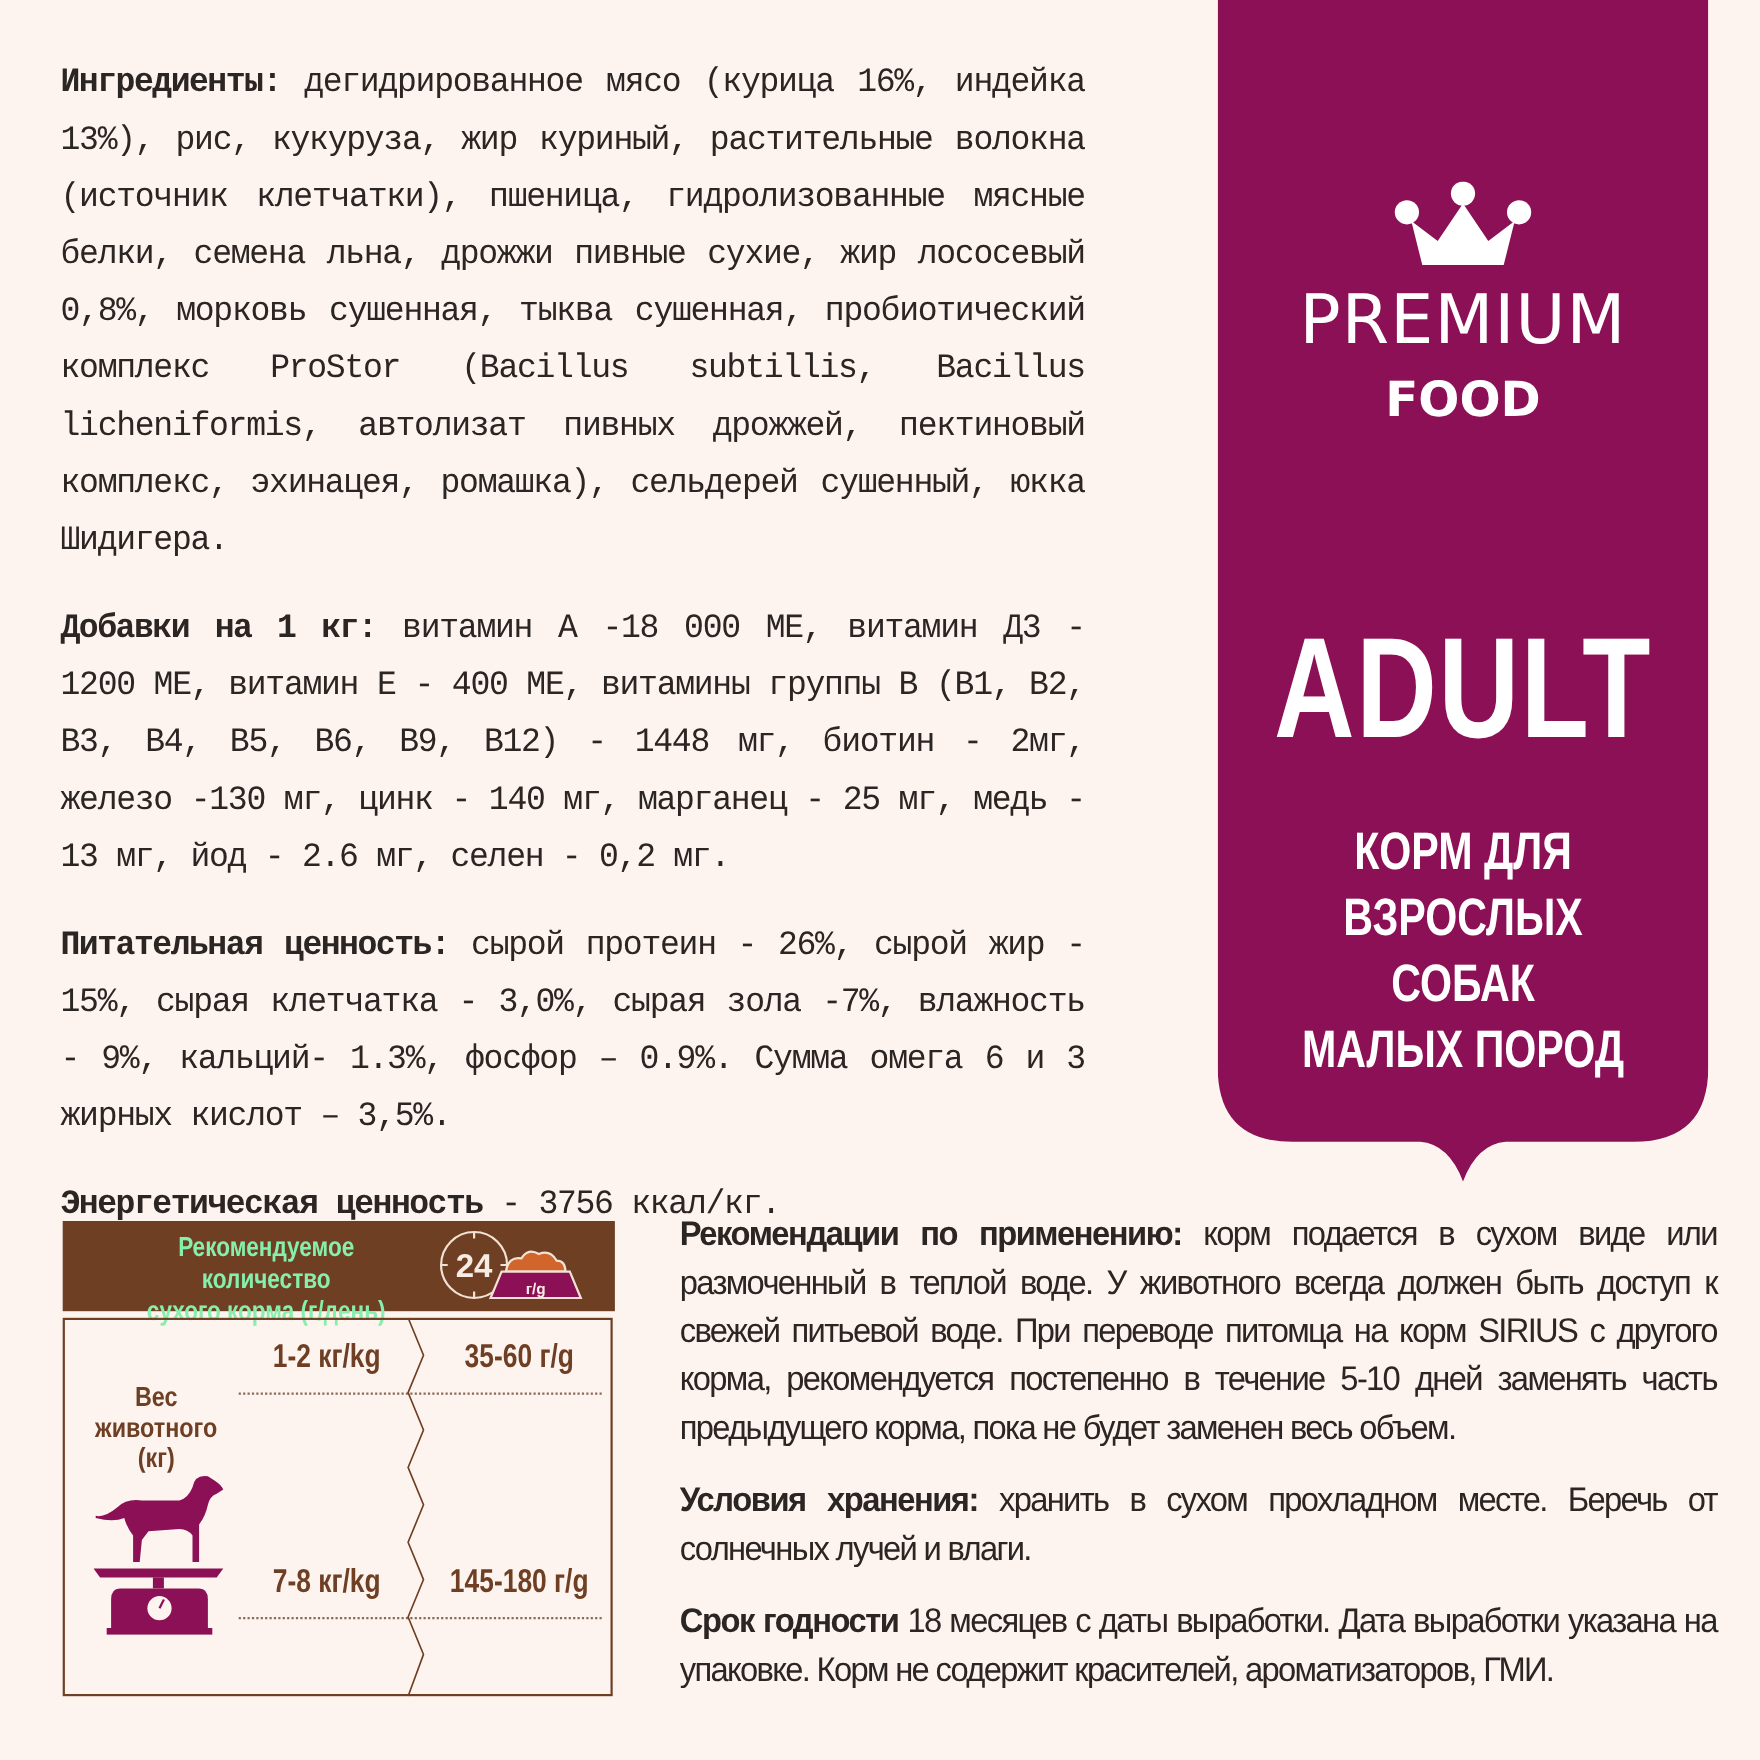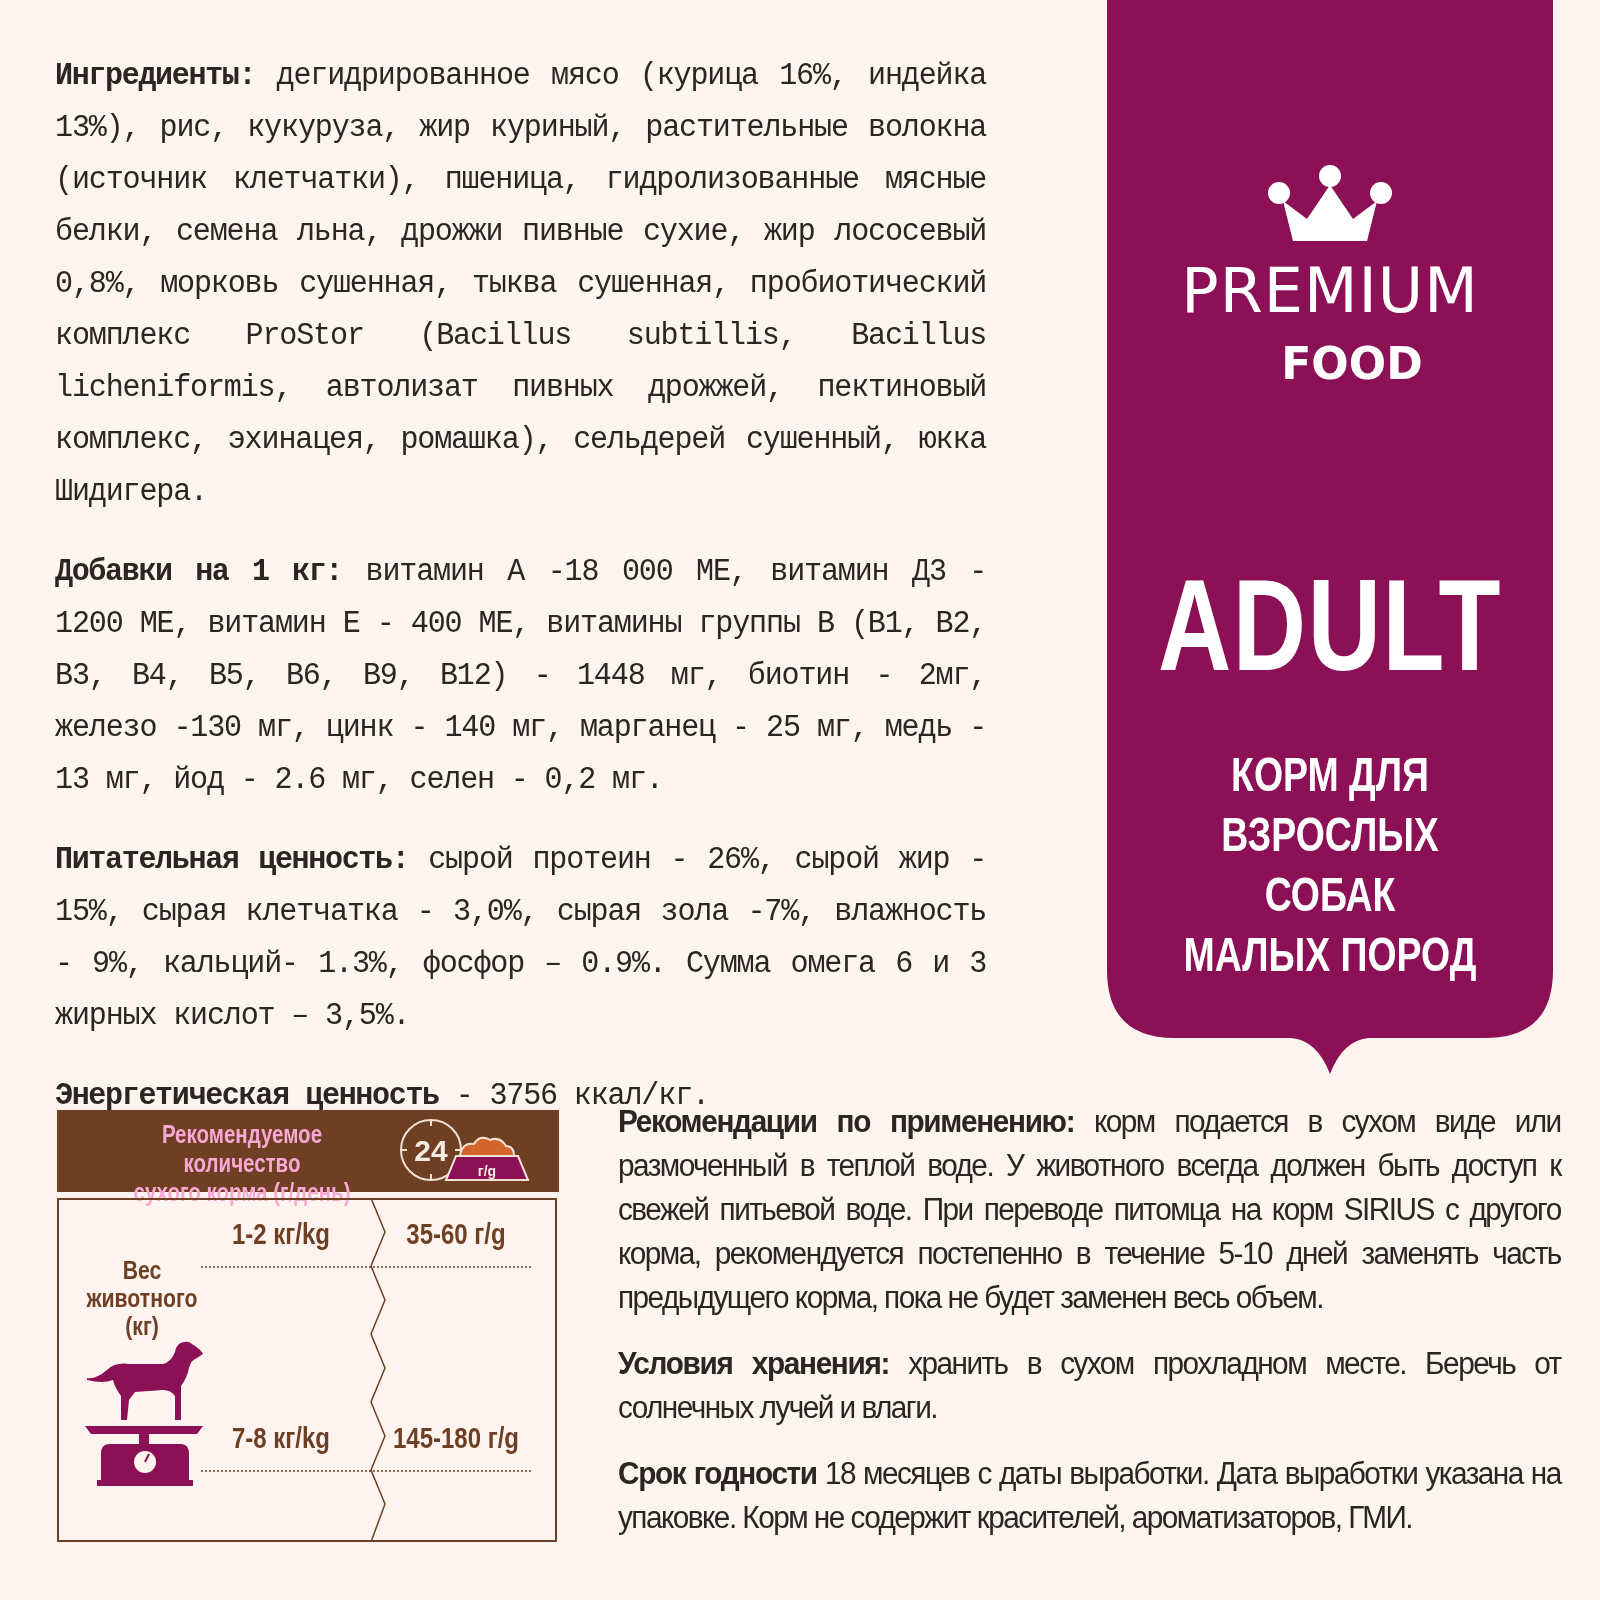--- a/index.html
+++ b/index.html
@@ -74,21 +74,20 @@
       font-family: "DejaVu Sans", sans-serif;
     }
     .food {
       position: absolute;
       top: 342px;
       width: 446px;
       font-size: 44px;
       font-weight: bold;
       line-height: 1;
       font-family: "DejaVu Sans", sans-serif;
-      margin-left: 22px;
     }
     .adult {
       position: absolute;
       top: 560px;
       width: 446px;
       font-size: 130px;
       font-weight: bold;
       line-height: 1;
       letter-spacing: 2px;
       transform: scaleX(0.78);
@@ -112,21 +111,21 @@
       top: 1110px;
       width: 502px;
       height: 432px;
     }
     .feed-header {
       position: absolute;
       left: 0; top: 0;
       width: 502px;
       height: 82px;
       background: #6f3f24;
-      color: #f9a8d4;
+      color: #86efac;
     }
     .feed-header-text {
       position: absolute;
       left: 20px;
       top: 10px;
       width: 330px;
       text-align: center;
       font-size: 25px;
       font-weight: bold;
       line-height: 29px;
@@ -163,21 +162,21 @@
       transform: scaleX(0.85);
       transform-origin: center top;
     }
     .dog-scale {
       position: absolute;
       left: 26px;
       top: 140px;
     }
     .rows {
       position: absolute;
-      left: 142px;
+      left: 158px;
       top: 0;
       width: 338px;
       height: 280px;
     }
     .row {
       position: absolute;
       left: 0;
       width: 338px;
       height: 68px;
     }

